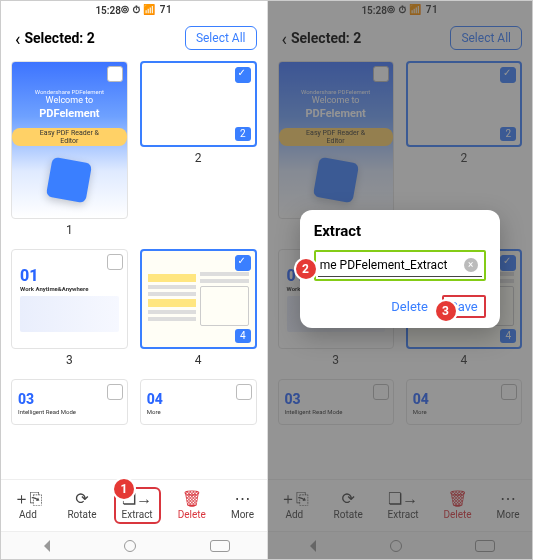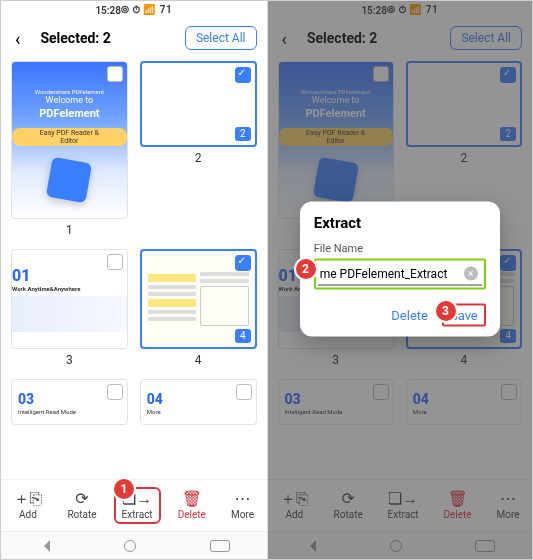--- a/index.html
+++ b/index.html
@@ -3,21 +3,21 @@
 <meta charset="utf-8">
 <style>
   * { box-sizing: border-box; margin: 0; padding: 0; font-family: -apple-system, BlinkMacSystemFont, "Segoe UI", Roboto, sans-serif; }
   body { width: 533px; height: 560px; background: #f5f5f5; display: flex; border: 1px solid #ccc; position: relative; }
   .phone { width: 50%; height: 100%; background: #fff; position: relative; display: flex; flex-direction: column; overflow: hidden; }
   .phone + .phone { border-left: 1px solid #ddd; }
   .statusbar { display: flex; align-items: center; justify-content: center; padding: 2px 10px; font-size: 10px; font-weight: 600; height: 18px; color: #333; }
   .statusbar .right { letter-spacing: 0.5px; }
   .topbar { display: flex; align-items: center; justify-content: space-between; padding: 6px 10px; height: 38px; }
   .back { font-size: 18px; padding: 0 4px; cursor: pointer; }
-  .title { font-weight: 700; font-size: 14px; flex: 1; margin-left: 16px; }
+  .title { font-weight: 700; font-size: 14px; flex: 1; margin-left: 0; }
   .selectall { border: 1.5px solid #3a7fff; color: #3a7fff; border-radius: 6px; font-size: 12px; padding: 4px 10px; background: #fff; cursor: pointer; }
   .content { flex: 1; overflow: hidden; padding: 4px 10px 0; }
   .grid { display: flex; flex-wrap: wrap; gap: 12px; }
   .pagecol { width: calc(50% - 6px); display: flex; flex-direction: column; align-items: center; }
   .thumb { width: 100%; background: #fff; border: 1px solid #e3e3e3; border-radius: 4px; position: relative; overflow: hidden; display:flex; align-items:center; justify-content:center; }
   .thumb .check { position: absolute; top: 4px; right: 4px; width: 16px; height: 16px; border: 1.5px solid #bbb; border-radius: 3px; background: #fff; }
   .thumb.selected { border: 2px solid #3a7fff; }
   .thumb.selected .check { background: #3a7fff; border-color: #3a7fff; }
   .thumb.selected .check::after { content: "✓"; color:#fff; font-size:10px; position:absolute; top:-1px; left:2px; }
   .pagebadge { position: absolute; bottom: 4px; right: 4px; background: #3a7fff; color: #fff; font-size: 10px; border-radius: 3px; padding: 0 5px; height:14px; line-height:14px; }
@@ -31,21 +31,21 @@
   .navbar span { width:20px; height:12px; border:1.5px solid #999; border-radius:3px; }
   .navbar .tri { width:0; height:0; border: 6px solid transparent; border-right-color:#999; border-radius:0; }
   .navbar .circ { width:12px; height:12px; border:1.5px solid #999; border-radius:50%; }
   
   .p1 { background: linear-gradient(180deg,#3d74ff 0%,#6ea1ff 35%,#dfeaff 70%,#fff 100%); height: 158px;}
   .p1 .inner{ text-align:center; color:#fff; font-size:9px; padding-top:8px; width:100%; }
   .p1 .inner .wt{font-weight:700;font-size:11px;margin-top:2px;}
   .p1 .inner .sub{background:#ffd166;color:#333;display:inline-block;padding:1px 20px;border-radius:8px;font-size:7px;margin-top:8px;}
   .p1 .cube{ width:40px;height:40px;background:#3a7fff;border-radius:6px;margin:14px auto 0; transform:rotate(10deg); box-shadow:0 3px 8px rgba(0,0,0,.2);}
   .p2 { height: 86px; }
-  .p3 { height: 100px; padding:6px 0; }
+  .p3 { height: 100px; padding:6px 8px; }
   .p3 .big{ font-size:16px; font-weight:800; color:#2a66ff;}
   .p3 .subt{font-size:6px; font-weight:700;color:#333;}
   .p3 .imgrow{height:36px;background:linear-gradient(90deg,#e9eefc,#f6f8ff);margin-top:4px;border-radius:2px;}
   .p4 { height: 100px; background: #fffef6; padding: 6px; display:flex; gap:4px;}
   .p4 .col{flex:1;}
   .p4 .hl1{height:8px;background:#ffe680;margin-bottom:3px;}
   .p4 .ln{height:4px;background:#ddd;margin-bottom:3px;}
   .p4 .ph{height:40px;border:1px solid #ccc;border-radius:2px;}
   .p5, .p6 { height: 46px; padding:4px 6px;}
   .p5 .big,.p6 .big{font-size:14px;font-weight:800;color:#2a66ff;}
@@ -275,21 +275,20 @@
   <div class="navbar">
     <span class="tri"></span>
     <span class="circ"></span>
     <span></span>
   </div>
 
   <div class="dim"></div>
 
   <div class="modal">
     <h3>Extract</h3>
-    <div class="lbl">File Name</div>
     <div class="fieldwrap">
       <input type="text" value="me PDFelement_Extract" style="">
       <span class="clear">×</span>
     </div>
     <div class="actions">
       <span class="btn">Delete</span>
       <span class="btn save">Save</span>
     </div>
   </div>
 

